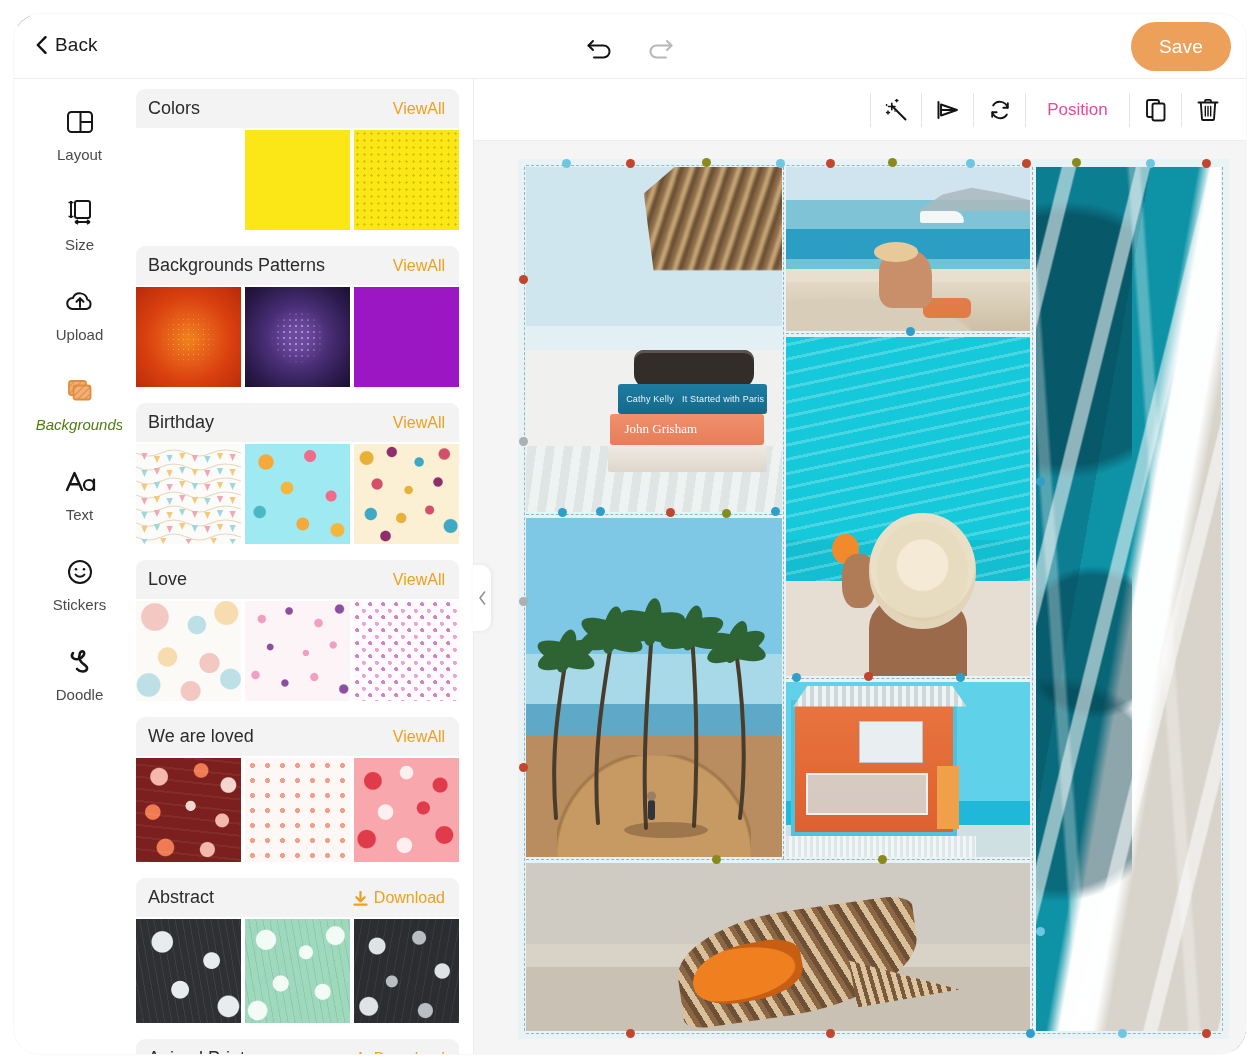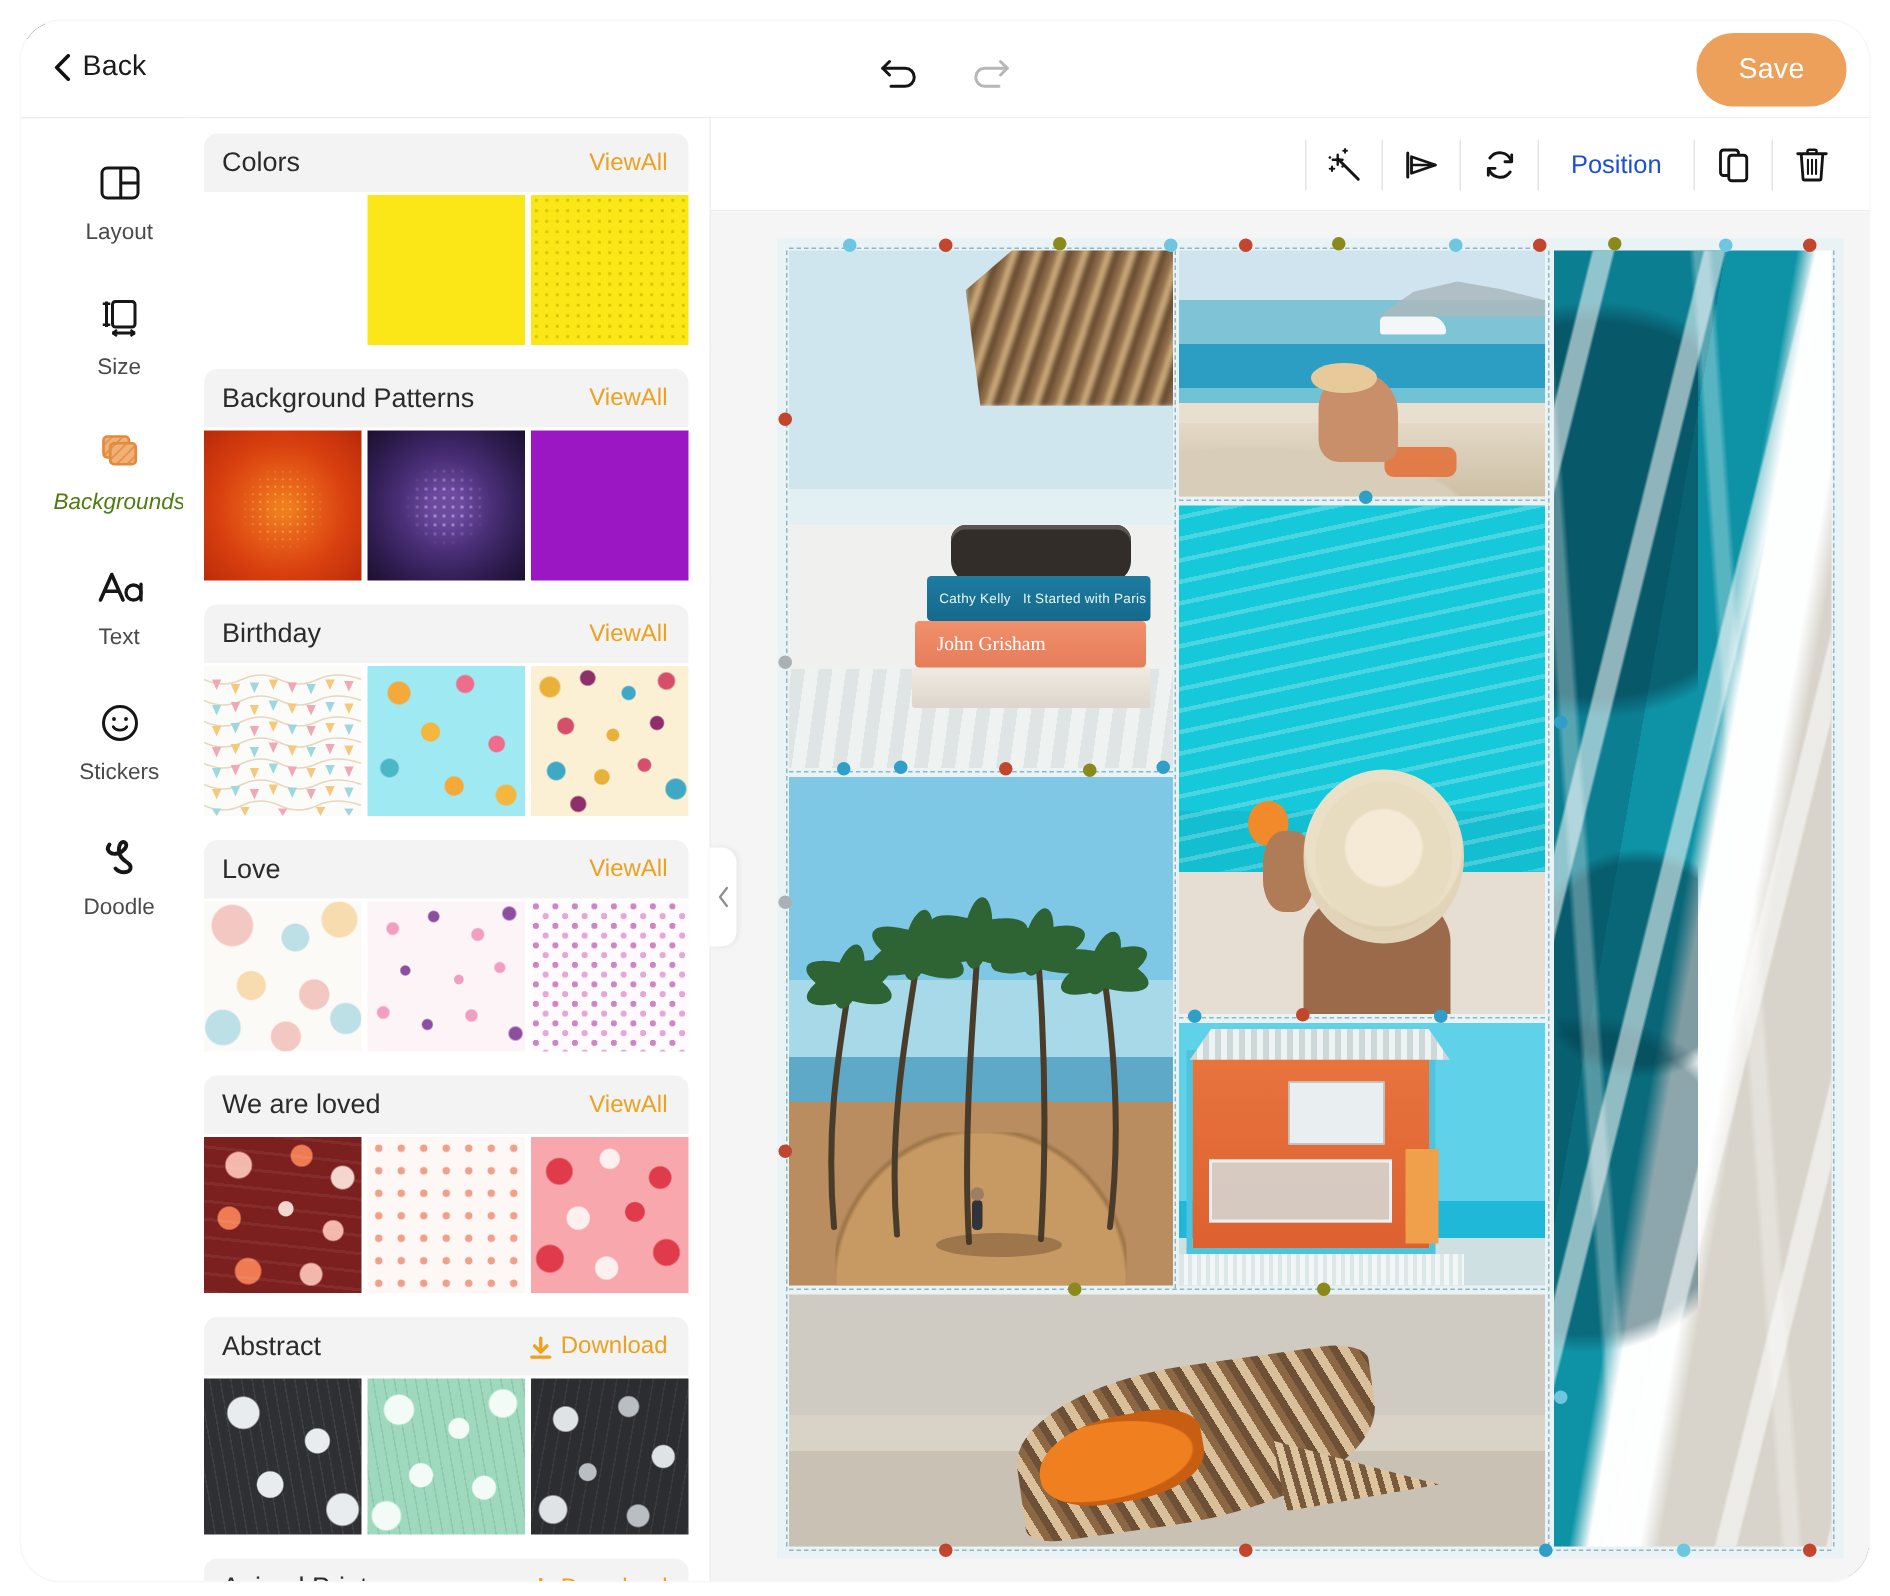--- a/index.html
+++ b/index.html
@@ -118,21 +118,21 @@
     border-bottom: 1px solid #ededed;
     background: #fff;
   }
   .tb-btn {
     width: 52px; height: 34px;
     display: flex; align-items: center; justify-content: center;
     cursor: pointer;
     border-right: 1px solid #e4e4e4;
   }
   .tb-btn:last-child { border-right: none; }
-  .tb-btn.wide { width: 104px; font-size: 17px; color: #1d4ed8; }
+  .tb-btn.wide { width: 104px; font-size: 17px; color: #ec4899; }
   .tb-btn.first { border-left: 1px solid #e4e4e4; }
 
   .stage {
     position: absolute; left: 0; top: 62px; right: 0; bottom: 0;
     background: #f5f5f5;
   }
   .collage {
     position: absolute;
     left: 44px; top: 18px; width: 711px; height: 880px;
     background: #e9f2f5;
@@ -546,20 +546,30 @@
           <line x1="6" y1="4" x2="6" y2="21" stroke="#161616" stroke-width="2"></line>
           <line x1="3.5" y1="5.5" x2="8.5" y2="5.5" stroke="#161616" stroke-width="1.6"></line>
           <line x1="3.5" y1="19.5" x2="8.5" y2="19.5" stroke="#161616" stroke-width="1.6"></line>
           <line x1="10" y1="25" x2="25" y2="25" stroke="#161616" stroke-width="2"></line>
           <path d="M10 25 l3 -2 M10 25 l3 2 M25 25 l-3 -2 M25 25 l-3 2" stroke="#161616" stroke-width="1.6" fill="none"></path>
         </svg>
       </span>
       <span class="rail-label">Size</span>
     </div>
 
+    <div class="rail-item">
+      <span class="rail-ico">
+        <svg width="32" height="30" viewBox="0 0 32 30">
+          <path d="M8.5 22 a5.5 5.5 0 0 1 0.4 -11 a7.5 7.5 0 0 1 14.3 1.4 a5 5 0 0 1 -0.6 9.6 z" fill="none" stroke="#161616" stroke-width="2" stroke-linejoin="round"></path>
+          <line x1="16" y1="20" x2="16" y2="11.5" stroke="#161616" stroke-width="2" stroke-linecap="round"></line>
+          <path d="M12.5 14.8 L16 11.3 L19.5 14.8" fill="none" stroke="#161616" stroke-width="2" stroke-linecap="round" stroke-linejoin="round"></path>
+        </svg>
+      </span>
+      <span class="rail-label">Upload</span>
+    </div>
 
     <div class="rail-item active">
       <span class="rail-ico">
         <svg width="32" height="30" viewBox="0 0 32 30">
           <defs>
             <pattern id="bgHatch" width="5" height="5" patternUnits="userSpaceOnUse" patternTransform="rotate(45)">
               <rect width="5" height="5" fill="#f2b079"></rect>
               <line x1="0" y1="0" x2="0" y2="5" stroke="#e48f3e" stroke-width="2.2"></line>
             </pattern>
           </defs>
@@ -616,21 +626,21 @@
         </div>
         <div class="sec-row">
           <div class="swatch"></div>
           <div class="swatch pat-yellow"></div>
           <div class="swatch pat-yellow-dot"></div>
         </div>
       </div>
 
       <div class="section">
         <div class="sec-head">
-          <span class="sec-title">Background Patterns</span>
+          <span class="sec-title">Backgrounds Patterns</span>
           <span class="sec-action">
             <span>ViewAll</span>
           </span>
         </div>
         <div class="sec-row">
           <div class="swatch pat-radial-orange"></div>
           <div class="swatch pat-radial-purple"></div>
           <div class="swatch pat-violet"></div>
         </div>
       </div>

